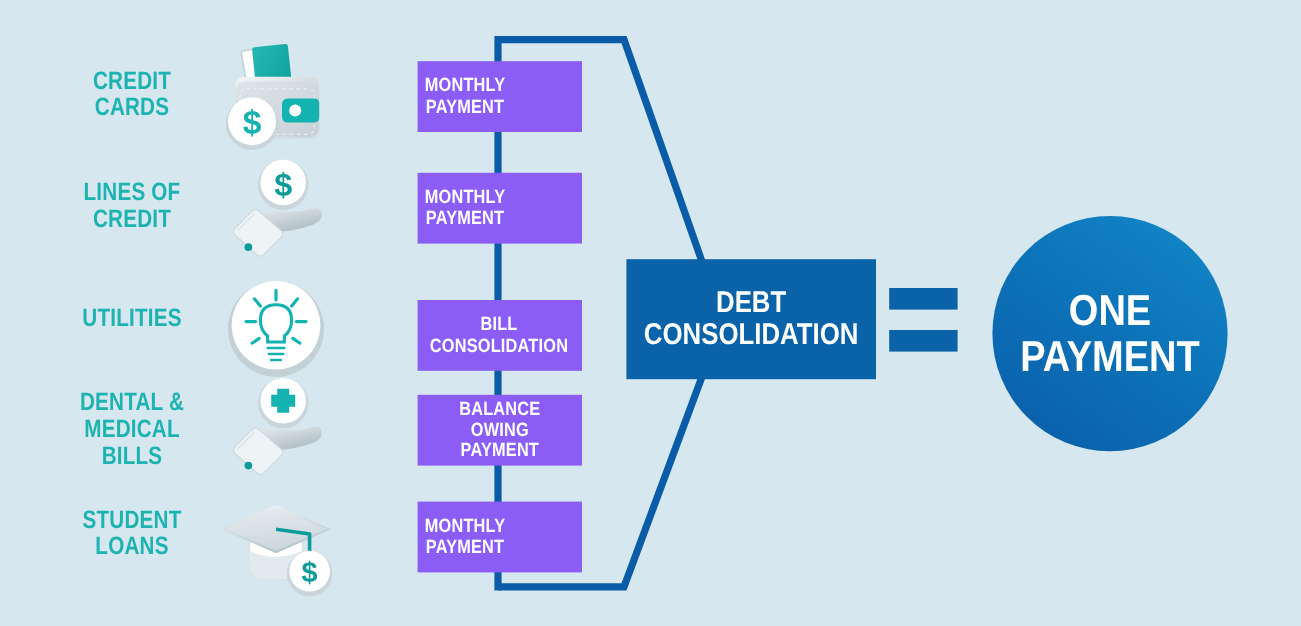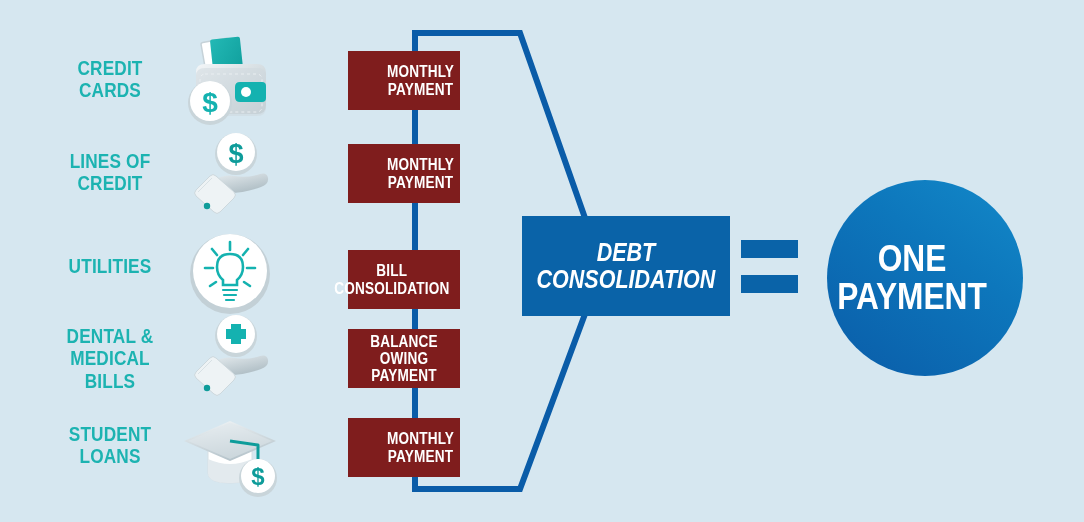--- a/index.html
+++ b/index.html
@@ -35,26 +35,26 @@
     position: absolute;
     width: 104px;
     height: 104px;
     left: 178px;
   }
 
   
   .teal-box {
     position: absolute;
     left: 348px;
-    width: 112px;
+    width: 137px;
     height: 59px;
-    background: #7f1d1d;
+    background: #8b5cf6;
     display: flex;
     align-items: center;
-    justify-content: flex-end;
+    justify-content: flex-start;
     z-index: 3;
   }
   .teal-box span {
     color: #ffffff;
     font-weight: bold;
     font-size: 16px;
     line-height: 1.08;
     text-align: center;
     letter-spacing: 0.2px;
     transform: scaleX(0.85);
@@ -84,21 +84,20 @@
     position: absolute;
     left: 522px;
     top: 216px;
     width: 208px;
     height: 100px;
     background: #0a63a8;
     display: flex;
     align-items: center;
     justify-content: center;
     z-index: 4;
-    font-style: italic;
   }
   #centre-box span {
     color: #ffffff;
     font-weight: bold;
     font-size: 25px;
     line-height: 1.1;
     text-align: center;
     transform: scaleX(0.86);
     white-space: pre-line;
   }
@@ -119,20 +118,21 @@
   #circle {
     position: absolute;
     left: 827px;
     top: 180px;
     width: 196px;
     height: 196px;
     border-radius: 50%;
     background: linear-gradient(215deg, #1389c9 0%, #0d77bc 38%, #0a5ca8 100%);
     display: flex;
     align-items: center;
+    justify-content: center;
     z-index: 4;
   }
   #circle span {
     color: #ffffff;
     font-weight: bold;
     font-size: 36px;
     line-height: 1.06;
     text-align: center;
     transform: scaleX(0.88);
     white-space: pre-line;

